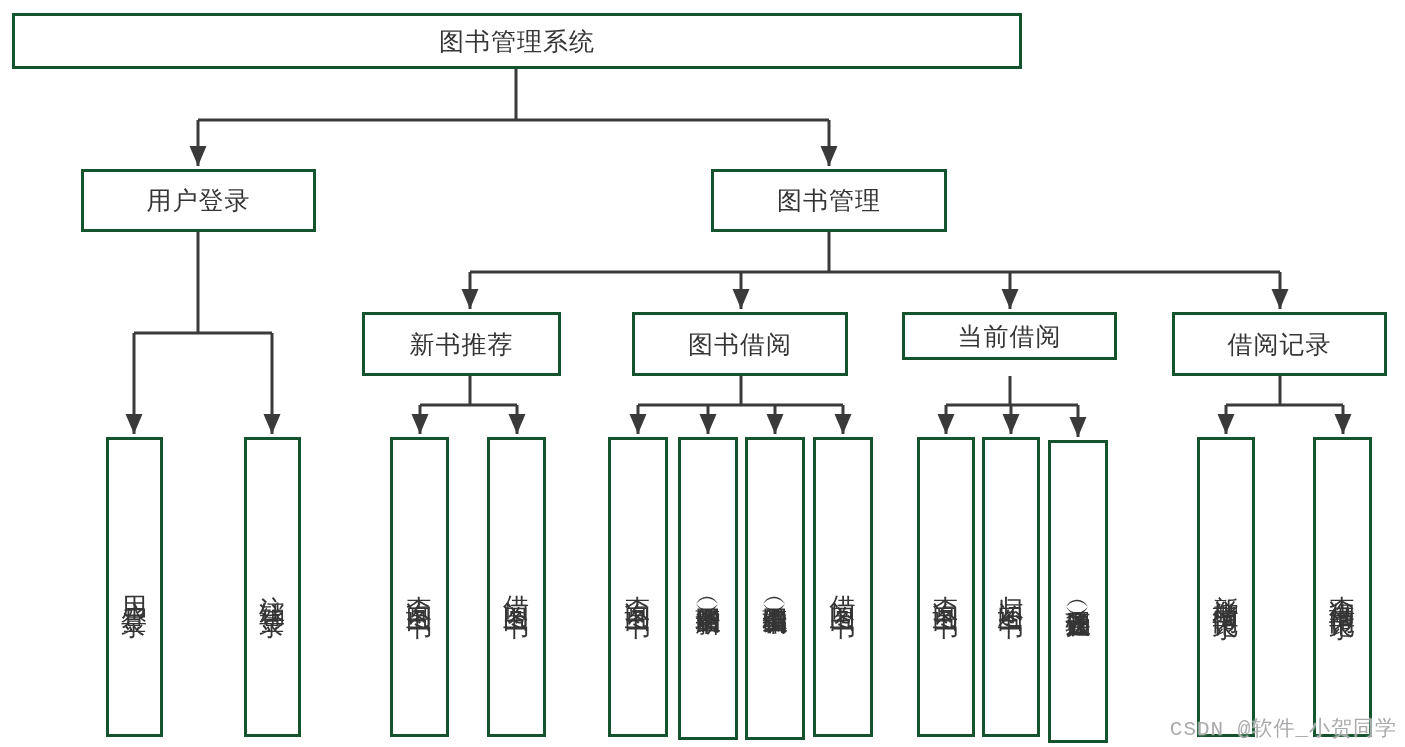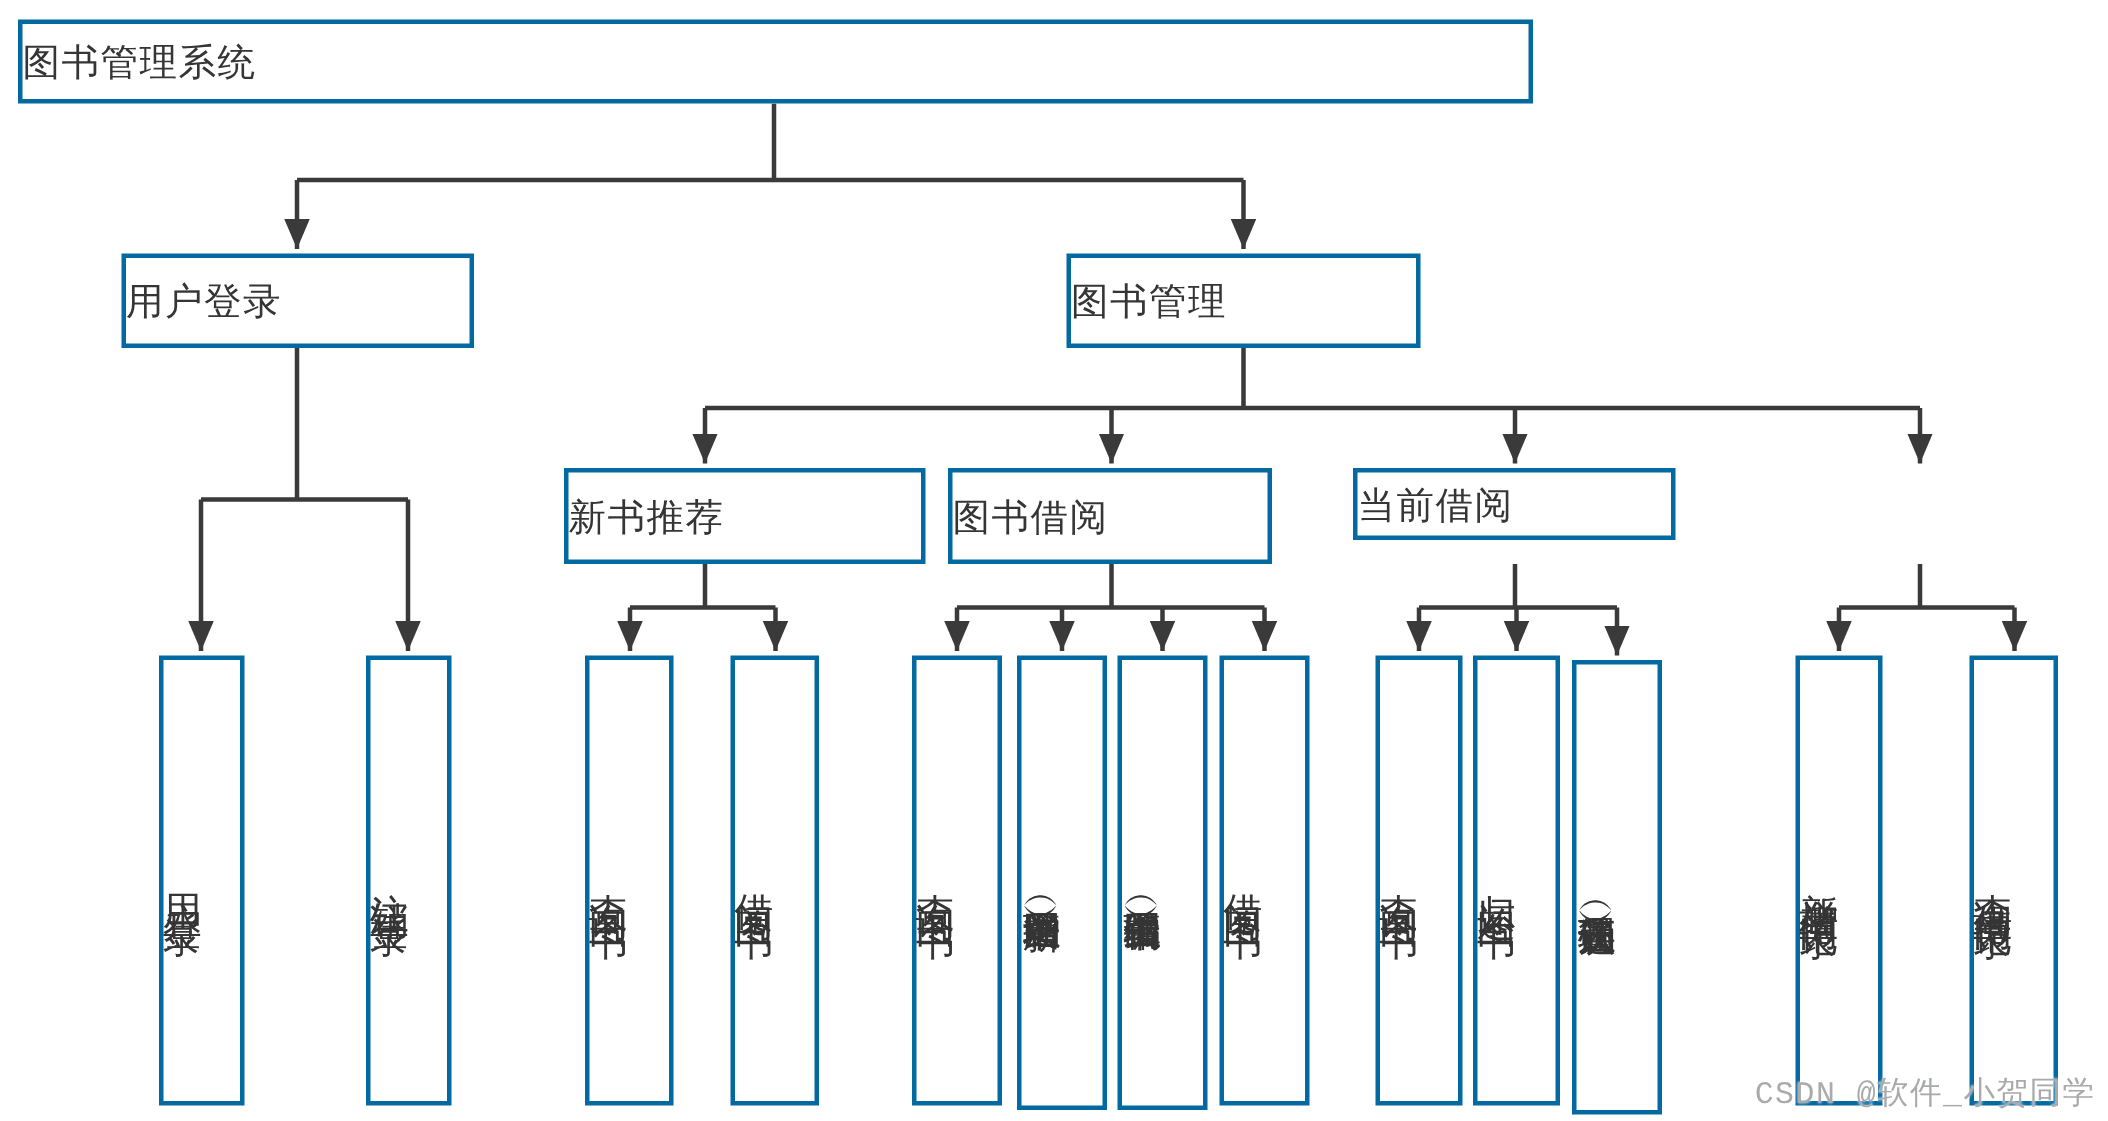--- a/index.html
+++ b/index.html
@@ -4,21 +4,21 @@
 <style>
   html,body{margin:0;padding:0;}
   body{
     width:1405px;height:747px;position:relative;background:#ffffff;
     font-family:"Liberation Sans",sans-serif;overflow:hidden;
   }
   #diagram{position:absolute;left:0;top:0;width:1405px;height:747px;}
   #wires{position:absolute;left:0;top:0;pointer-events:none;}
   .node{
     position:absolute;box-sizing:border-box;background:#ffffff;
-    border:3px solid #0369a1;display:flex;align-items:center;
+    border:3px solid #14532d;display:flex;align-items:center;justify-content:center;
     color:#353535;
   }
   .lvl-h{font-size:25px;letter-spacing:1px;}
   .lvl-v .vlbl{
     writing-mode:vertical-rl;font-size:26px;letter-spacing:6px;
     line-height:1;white-space:nowrap;
   }
   .lvl-v.mid .vlbl{letter-spacing:4px;}
   .lvl-v.tight .vlbl{font-size:25px;letter-spacing:0px;}
   .watermark{
@@ -73,28 +73,31 @@
     <span class="lbl">图书管理系统</span>
   </div>
 
   <div class="node lvl-h" style="left:81px;top:169px;width:235px;height:63px">
     <span class="lbl">用户登录</span>
   </div>
   <div class="node lvl-h" style="left:711px;top:169px;width:236px;height:63px">
     <span class="lbl">图书管理</span>
   </div>
 
-  <div class="node lvl-h" style="left:376px;top:312px;width:241px;height:64px">
+  <div class="node lvl-h" style="left:362px;top:312px;width:199px;height:64px">
     <span class="lbl">新书推荐</span>
   </div>
   <div class="node lvl-h" style="left:632px;top:312px;width:216px;height:64px">
     <span class="lbl">图书借阅</span>
   </div>
   <div class="node lvl-h" style="left:902px;top:312px;width:215px;height:48px">
     <span class="lbl">当前借阅</span>
+  </div>
+  <div class="node lvl-h" style="left:1172px;top:312px;width:215px;height:64px">
+    <span class="lbl">借阅记录</span>
   </div>
 
   <div class="node lvl-v" style="left:106px;top:437px;width:57px;height:300px">
     <span class="vlbl">用户登录</span>
   </div>
   <div class="node lvl-v" style="left:244px;top:437px;width:57px;height:300px">
     <span class="vlbl">注销登录</span>
   </div>
 
   <div class="node lvl-v" style="left:390px;top:437px;width:59px;height:300px">

